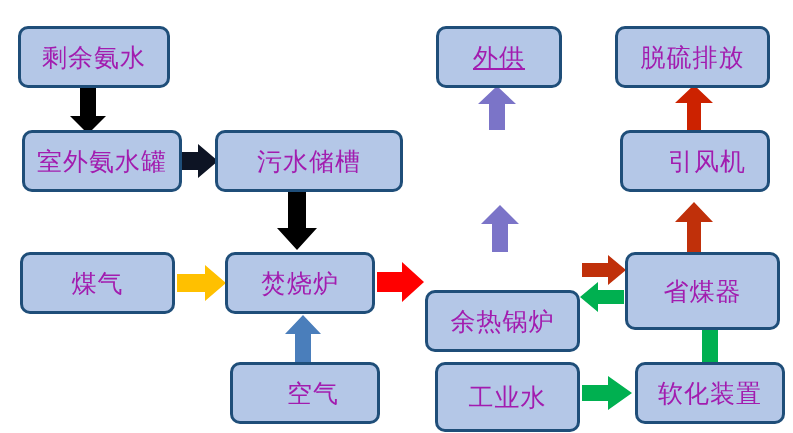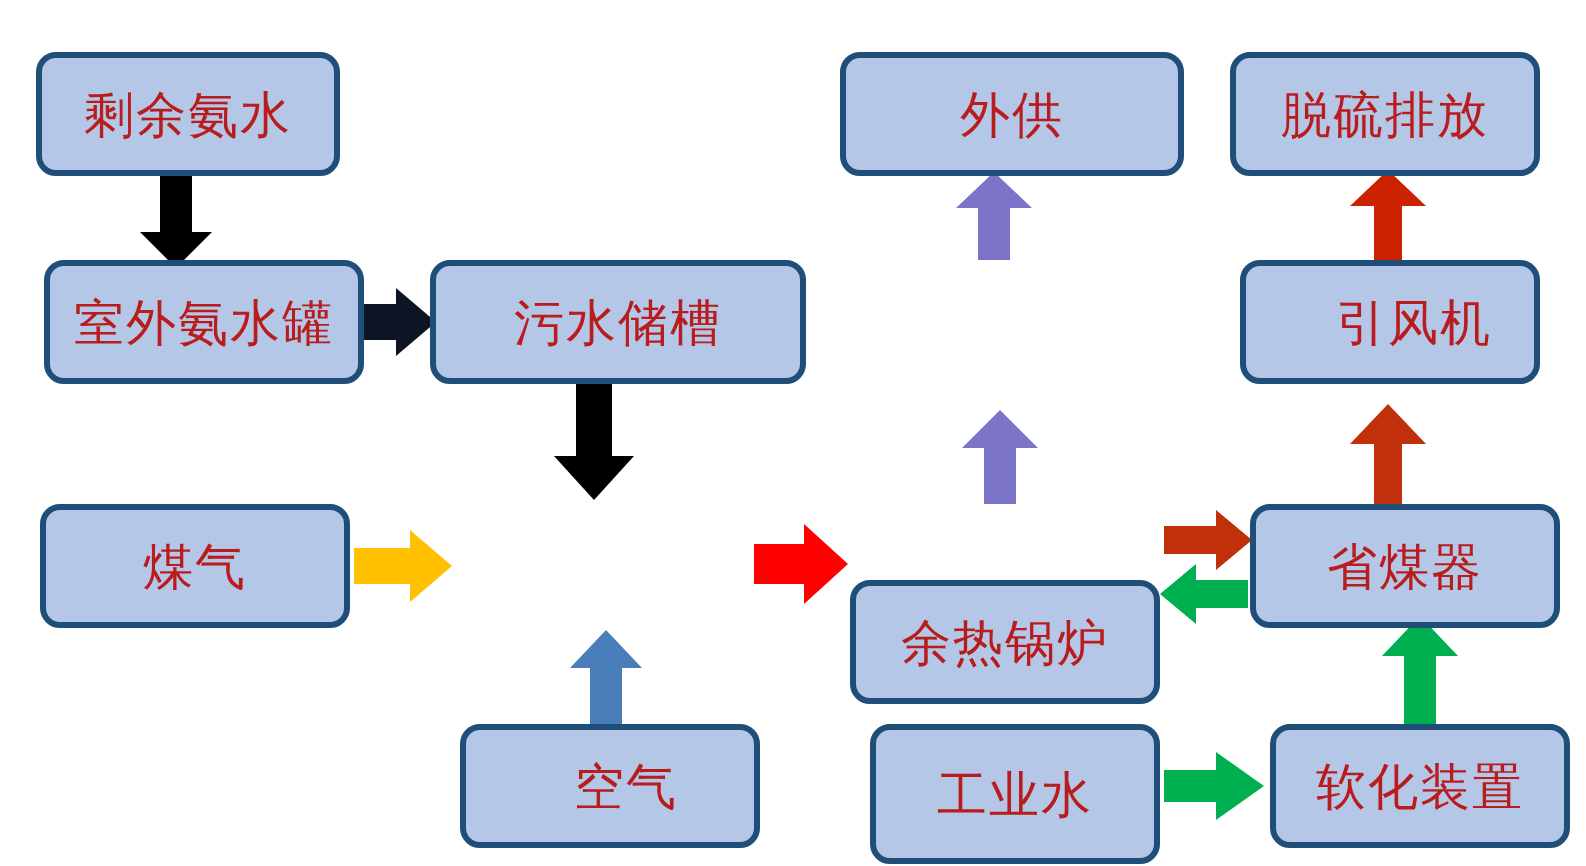--- a/index.html
+++ b/index.html
@@ -16,21 +16,21 @@
     height: 433px;
     background: #ffffff;
     overflow: hidden;
   }
   .node {
     position: absolute;
     box-sizing: border-box;
     background: #b4c7e7;
     border: 3px solid #1f4e79;
     border-radius: 10px;
-    color: #b91c1c;
+    color: #a21caf;
     display: flex;
     align-items: center;
     justify-content: center;
     font-size: 25px;
     font-weight: 400;
     letter-spacing: 1px;
     line-height: 1;
     white-space: nowrap;
     font-family: "DejaVu Sans", "Liberation Sans", sans-serif;
   }
@@ -117,47 +117,50 @@
   </div>
 
   <div class="node" style="left:215px; top:130px; width:188px; height:62px;">
     <span>污水储槽</span>
   </div>
 
   <div class="node" style="left:20px; top:252px; width:155px; height:62px;">
     <span>煤气</span>
   </div>
 
+  <div class="node" style="left:225px; top:252px; width:150px; height:62px;">
+    <span>焚烧炉</span>
+  </div>
 
   <div class="node" style="left:230px; top:362px; width:150px; height:62px;padding-left:16px;">
     <span>空气</span>
   </div>
 
-  <div class="node" style="left:420px; top:26px; width:172px; height:62px;">
+  <div class="node" style="left:436px; top:26px; width:126px; height:62px;text-decoration:underline;">
     <span>外供</span>
   </div>
 
 
   <div class="node" style="left:425px; top:252px; width:155px; height:62px;margin-top:38px;">
     <span>余热锅炉</span>
   </div>
 
   <div class="node" style="left:435px; top:362px; width:145px; height:70px;">
     <span>工业水</span>
   </div>
 
   <div class="node" style="left:615px; top:26px; width:155px; height:62px;text-align:right;">
     <span>脱硫排放</span>
   </div>
 
   <div class="node" style="left:620px; top:130px; width:150px; height:62px;padding-left:24px;">
     <span>引风机</span>
   </div>
 
-  <div class="node" style="left:625px; top:252px; width:155px; height:62px;">
+  <div class="node" style="left:625px; top:252px; width:155px; height:78px;">
     <span>省煤器</span>
   </div>
 
   <div class="node" style="left:635px; top:362px; width:150px; height:62px;">
     <span>软化装置</span>
   </div>
 
 </div>
 
 </body></html>

